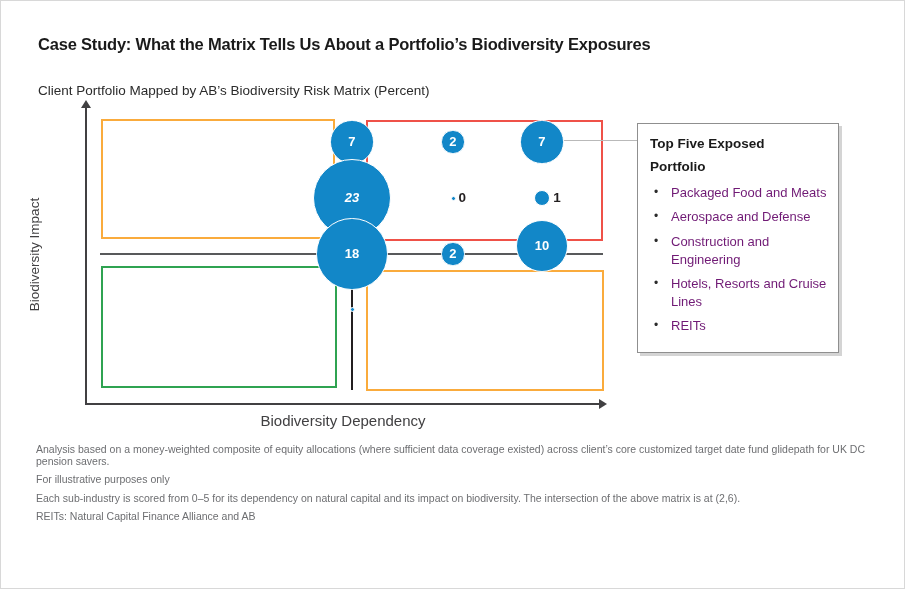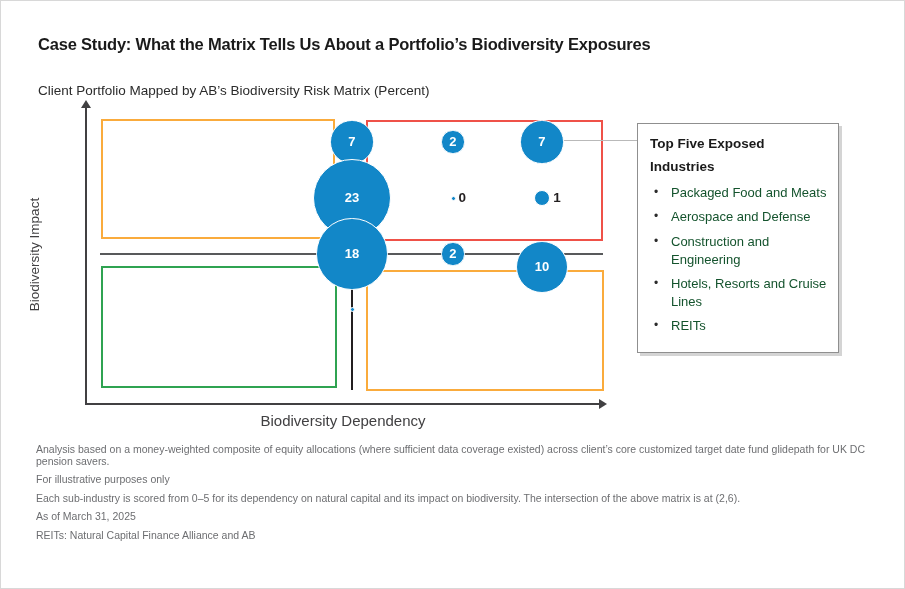--- a/index.html
+++ b/index.html
@@ -75,21 +75,21 @@
   .legend-panel {
     position: absolute; left: 636px; top: 122px; width: 202px; min-height: 200px;
     background: #ffffff; border: 1px solid #8f8f8f;
     box-shadow: 3px 3px 0 #d4d4d4;
     padding: 9px 8px 10px 12px;
   }
   .legend-title { font-size: 13.5px; font-weight: bold; color: #1a1a1a; line-height: 1.7; width: 150px; }
   .legend-list { list-style: none; margin-top: 5px; }
   .legend-list li {
     position: relative; padding-left: 21px; margin-bottom: 7px;
-    font-size: 13px; color: #14532d; line-height: 1.35;
+    font-size: 13px; color: #701a75; line-height: 1.35;
   }
   .legend-list li::before {
     content: "\2022"; position: absolute; left: 4px; top: 0;
     color: #2b2b2b; font-size: 12px;
   }
 
   
   .footnotes { position: absolute; left: 35px; top: 443px; width: 850px; }
   .footnotes p { font-size: 10.5px; color: #6d6e71; margin-bottom: 7px; line-height: 1.1; }
 </style>
@@ -116,44 +116,43 @@
     <div class="y-arrow"></div>
     <div class="x-axis"></div>
     <div class="x-arrow"></div>
     <div class="y-label">Biodiversity Impact</div>
     <div class="x-label">Biodiversity Dependency</div>
 
     <div class="bubble-layer">
         <div class="bubble" style="left: 329.305px; top: 119.305px; height: 43.3903px; width: 43.3903px;">7</div>
         <div class="bubble" style="left: 440.403px; top: 129.403px; height: 23.1931px; width: 23.1931px;">2</div>
         <div class="bubble" style="left: 519.305px; top: 119.305px; height: 43.3903px; width: 43.3903px;">7</div>
-        <div class="bubble" style="left: 311.674px; top: 157.674px; height: 78.6516px; width: 78.6516px;">23</div>
+        <div class="bubble" style="left: 311.674px; top: 157.674px; height: 78.6516px; width: 78.6516px; font-style: italic;">23</div>
         <div class="bubble" style="left: 449.5px; top: 194.5px; height: 5px; width: 5px;"></div>
         <span class="outside-label" style="left: 457.5px; top: 189px;">0</span>
         <div class="bubble" style="left: 532.8px; top: 188.8px; height: 16.4px; width: 16.4px;"></div>
         <span class="outside-label" style="left: 552.2px; top: 189px;">1</span>
         <div class="bubble" style="left: 315.257px; top: 217.257px; height: 71.4859px; width: 71.4859px;">18</div>
         <div class="bubble" style="left: 440.403px; top: 241.403px; height: 23.1931px; width: 23.1931px;">2</div>
-        <div class="bubble" style="left: 515.069px; top: 240px; height: 51.8614px; width: 51.8614px;">10</div>
+        <div class="bubble" style="left: 515.069px; top: 219px; height: 51.8614px; width: 51.8614px;">10</div>
         <div class="bubble" style="left: 348.5px; top: 305.5px; height: 5px; width: 5px;"></div>
       </div>
   </div>
 
   <div class="legend-panel">
-    <div class="legend-title">Top Five Exposed Industries</div>
+    <div class="legend-title">Top Five Exposed Portfolio</div>
     <ul class="legend-list">
       <li>Packaged Food and Meats</li>
       <li>Aerospace and Defense</li>
       <li>Construction and Engineering</li>
       <li>Hotels, Resorts and Cruise Lines</li>
       <li>REITs</li>
     </ul>
   </div>
 
   <div class="footnotes">
     <p>Analysis based on a money-weighted composite of equity allocations (where sufficient data coverage existed) across client’s core customized target date fund glidepath for UK DC pension savers.</p>
     <p>For illustrative purposes only</p>
     <p>Each sub-industry is scored from 0–5 for its dependency on natural capital and its impact on biodiversity. The intersection of the above matrix is at (2,6).</p>
-    <p>As of March 31, 2025</p>
     <p>REITs: Natural Capital Finance Alliance and AB</p>
   </div>
 
 </div>
 
 </body></html>

